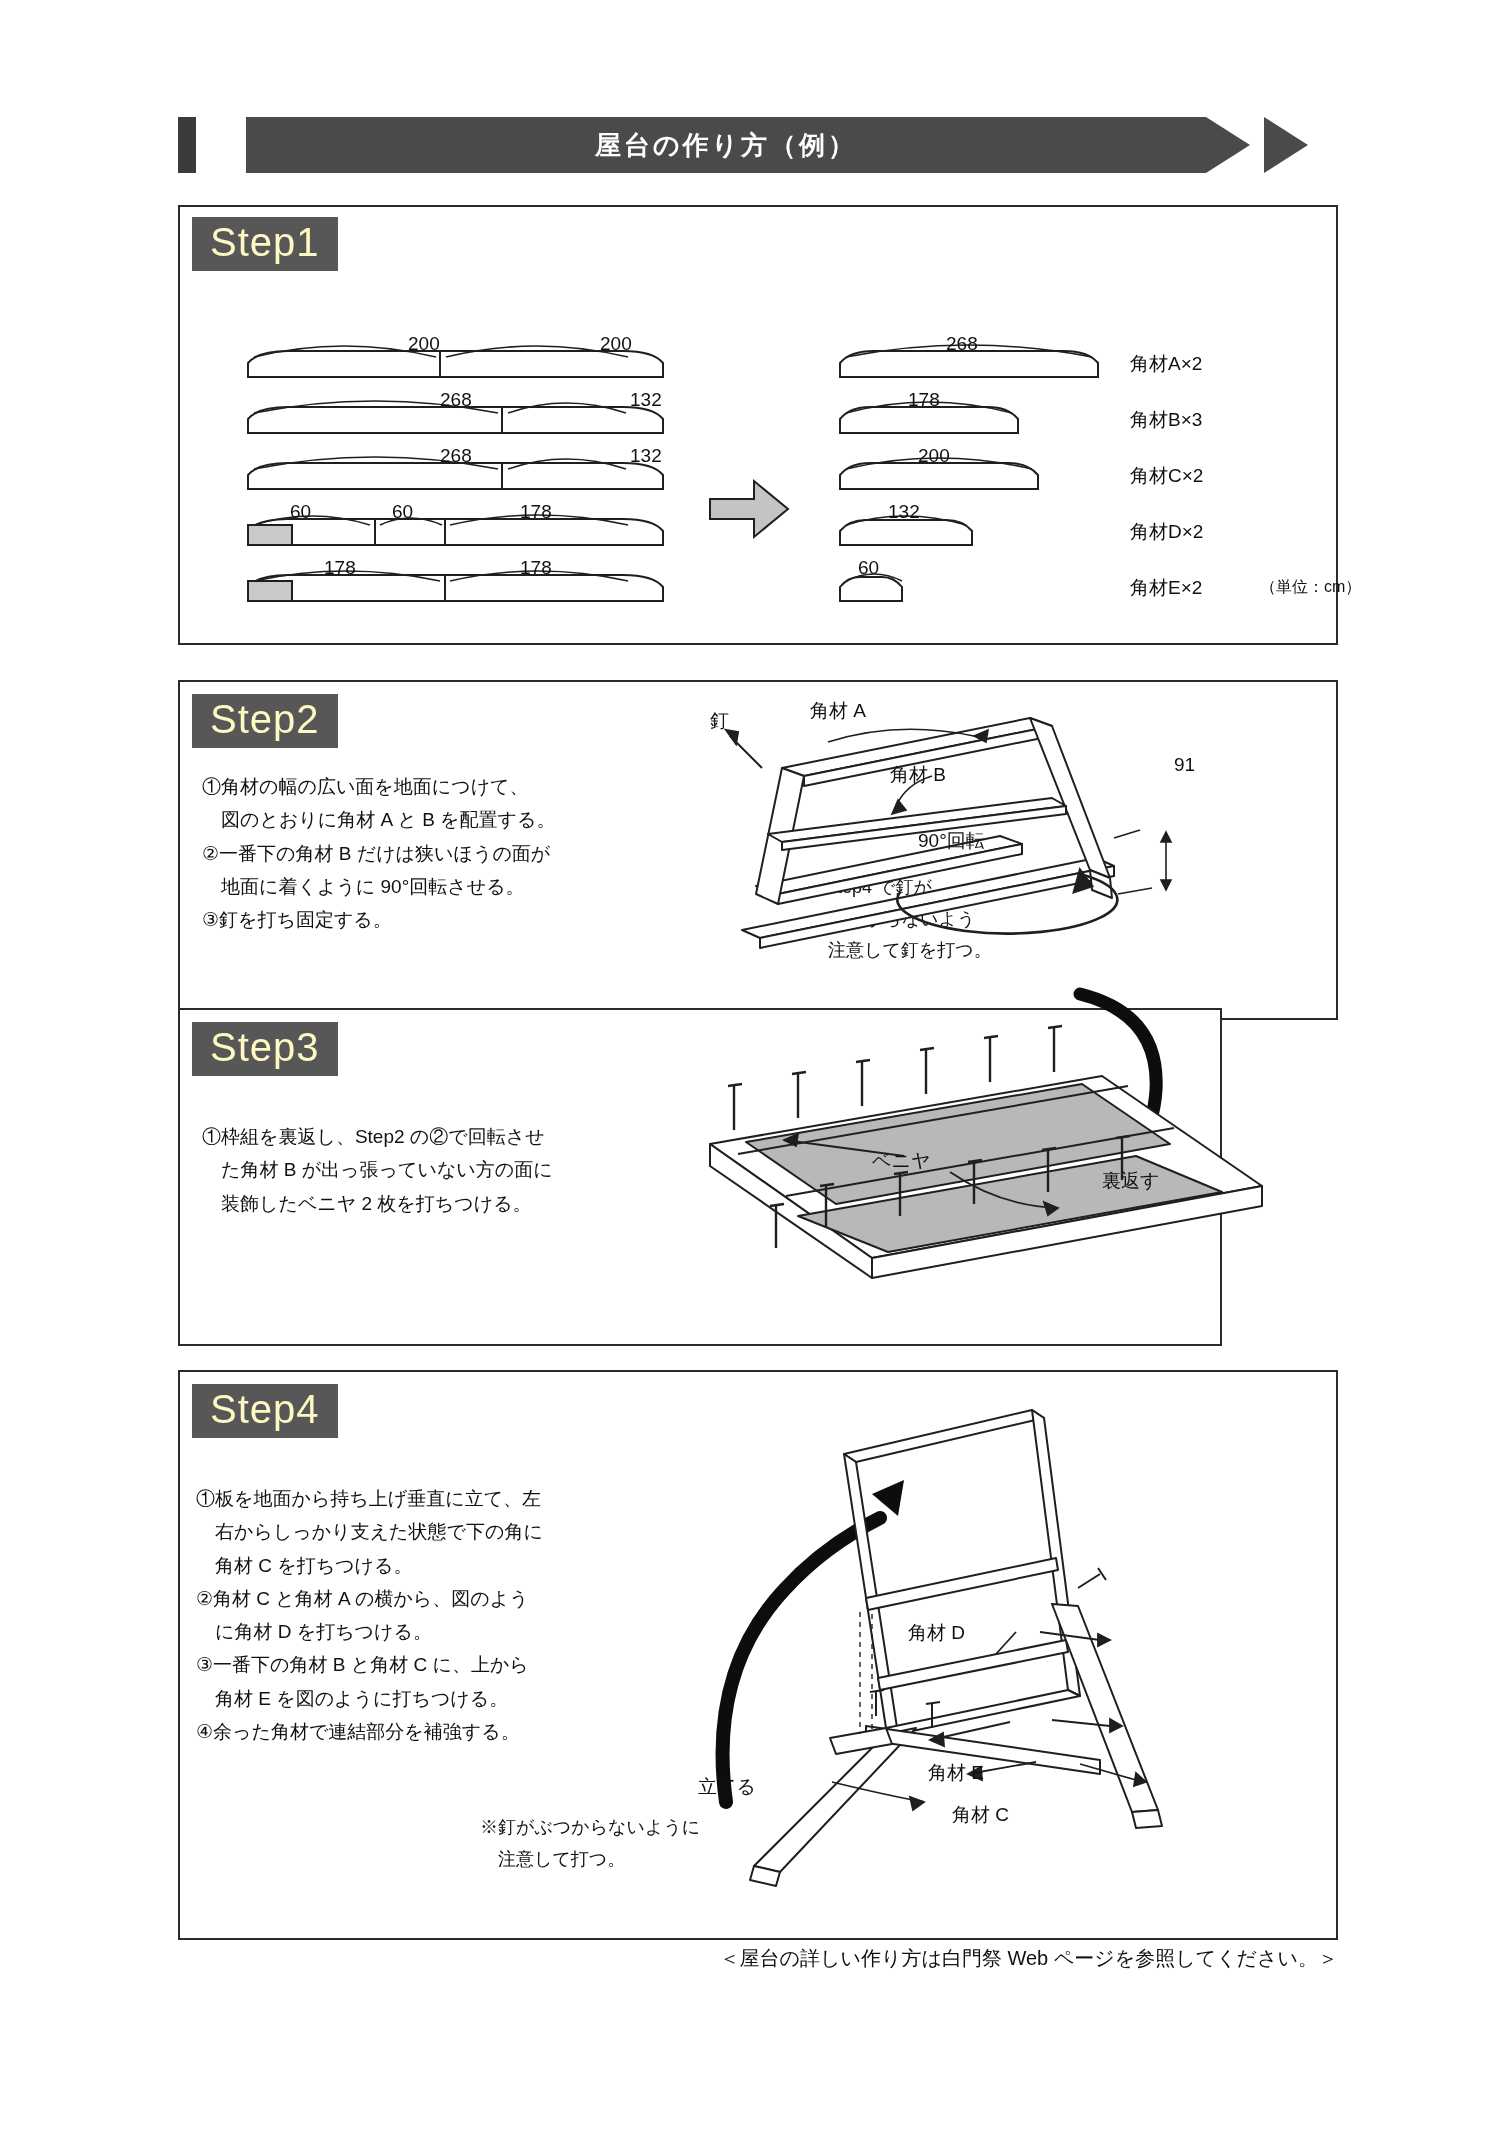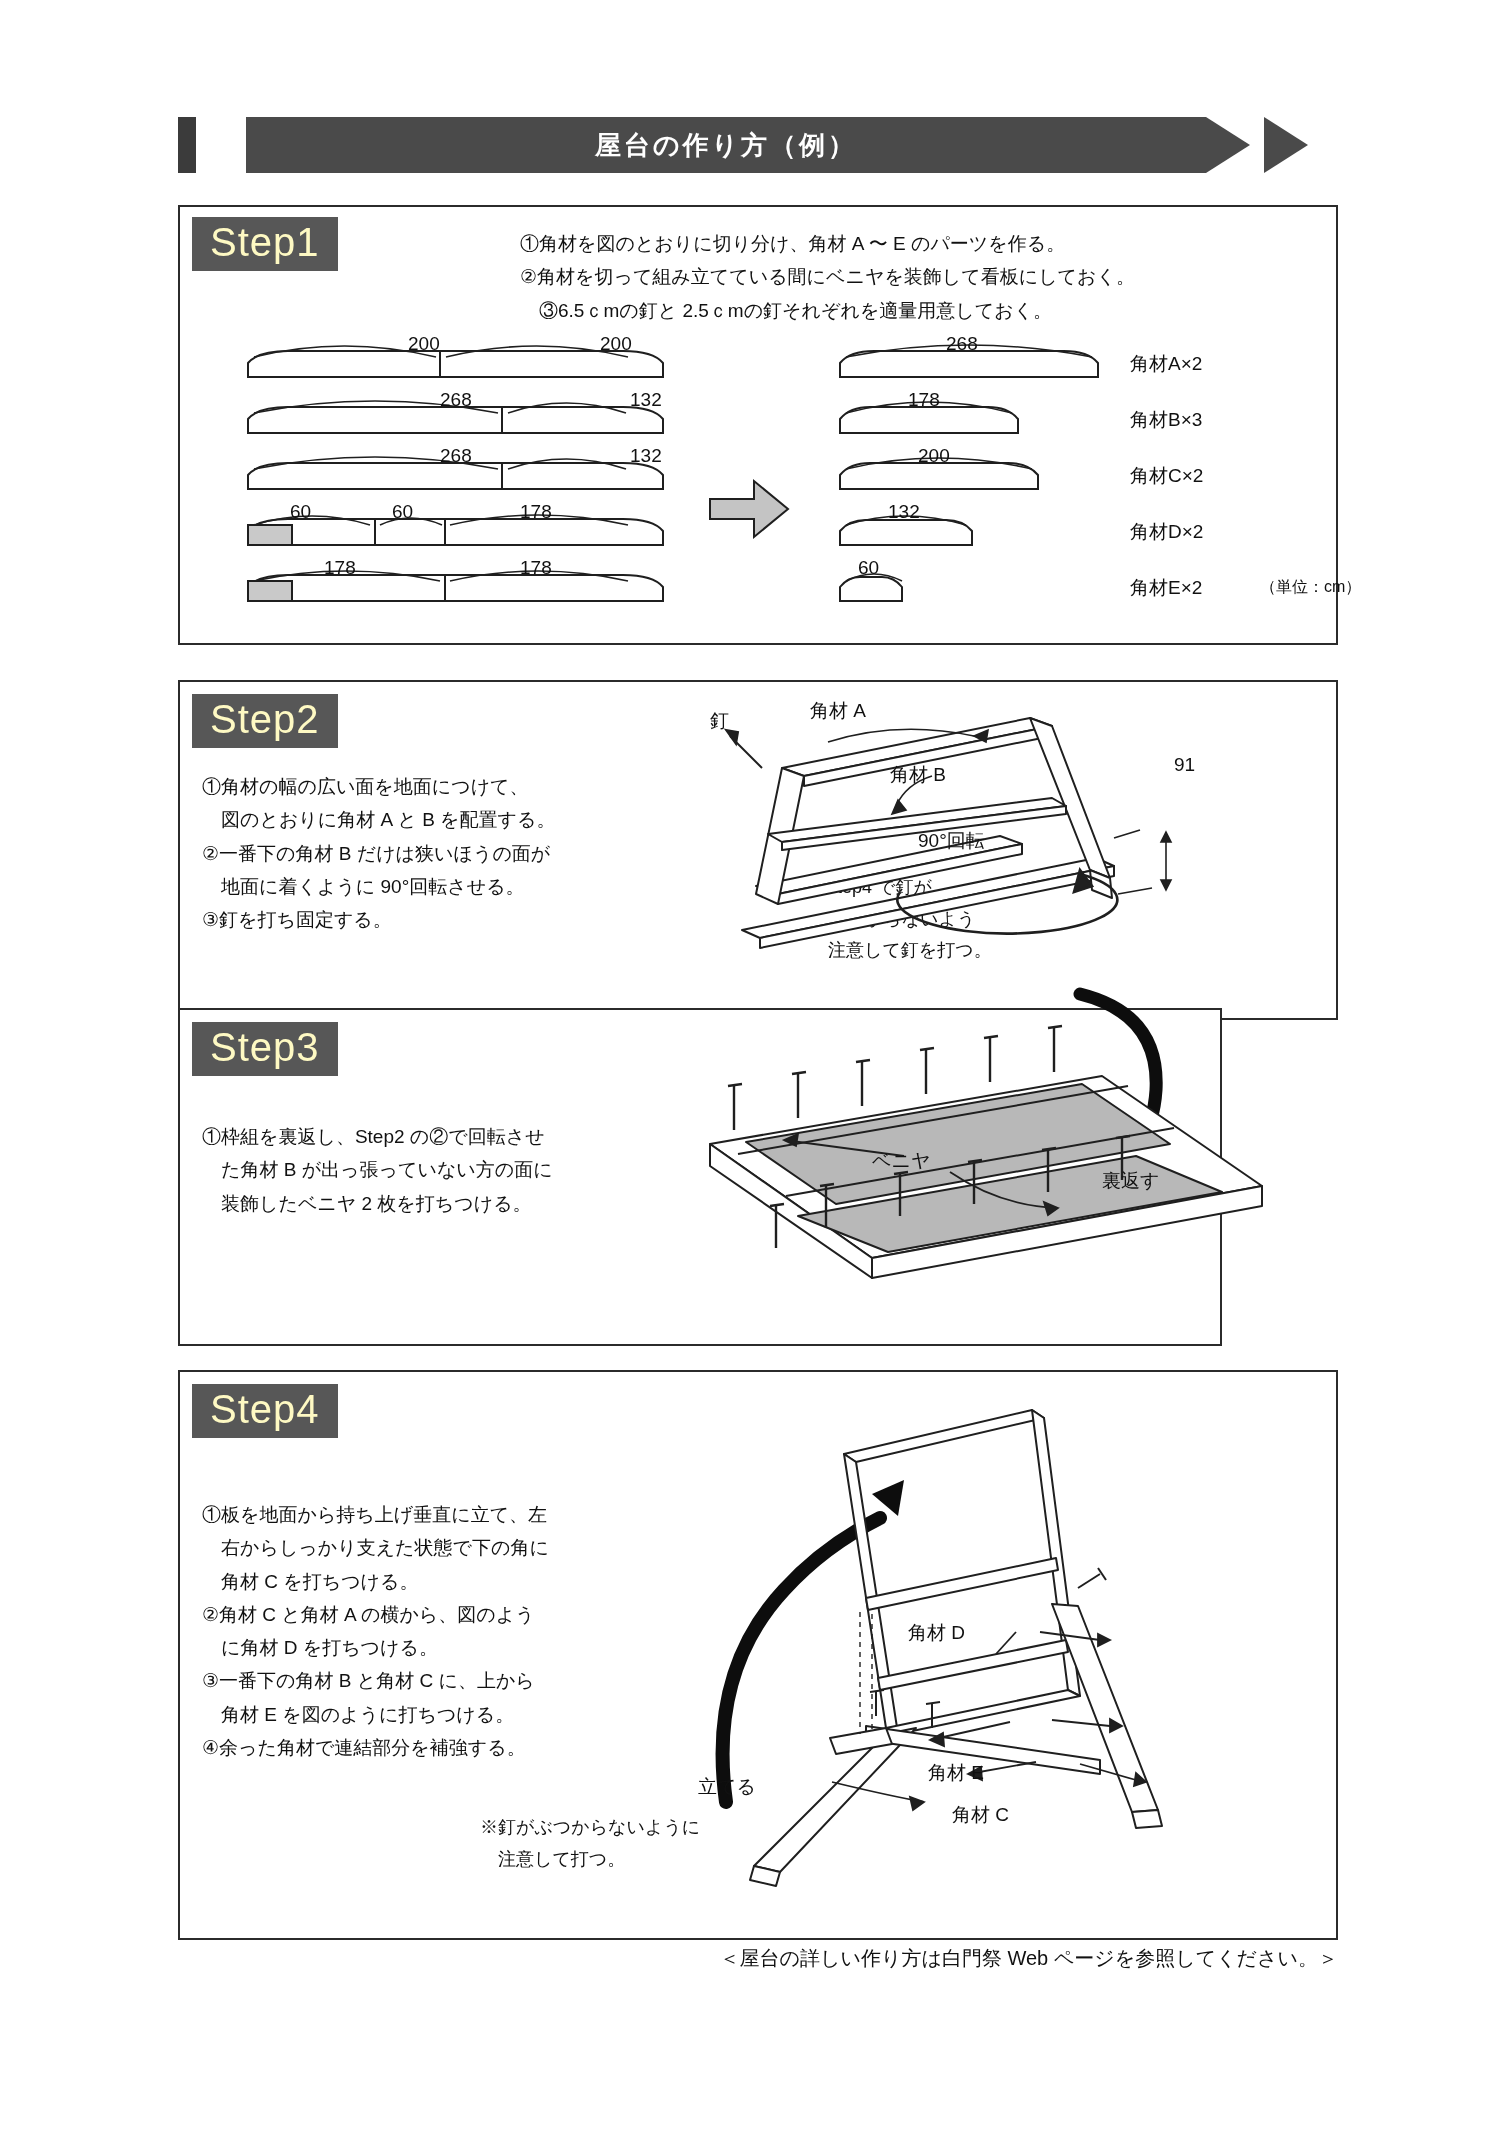--- a/index.html
+++ b/index.html
@@ -102,21 +102,21 @@
 
   
   #step2-text { left: 22px; top: 88px; width: 470px; }
   
   #step2-note { left: 630px; top: 190px; width: 260px; font-size: 18px; }
 
   
   #step3-text { left: 22px; top: 110px; width: 470px; }
 
   
-  #step4-text { left: 22px; top: 110px; width: 460px; margin-top: 16px; }
+  #step4-text { left: 16px; top: 110px; width: 460px; }
   #step4-note { left: 300px; top: 440px; width: 340px; font-size: 18px; }
 
   .footer-note {
     position: absolute;
     left: 178px;
     top: 1945px;
     width: 1160px;
     text-align: right;
     font-size: 20px;
     color: #111;
@@ -143,23 +143,20 @@
     <div class="title-tick"></div>
     <div class="title-bar">
       <div class="title-bar-text">屋台の作り方（例）</div>
     </div>
     <div class="title-arrow-1"></div>
     <div class="title-arrow-2"></div>
   </div>
 
   <div class="step-box" id="step1-box">
     <div class="step-label" id="step1-label">Step1</div>
-    <div class="body-text" id="step1-text">①角材を図のとおりに切り分け、角材 A 〜 E のパーツを作る。
-②角材を切って組み立てている間にベニヤを装飾して看板にしておく。
-　③6.5ｃmの釘と 2.5ｃmの釘それぞれを適量用意しておく。</div>
 
     <div class="diagram" style="left:60px; top:120px; width:1090px; height:300px;">
       <svg width="1090" height="300" viewBox="0 0 1090 300">
         <g fill="#ffffff" stroke="#1f1f1f" stroke-width="2">
 
           <path d="M8 36 q10 -12 40 -12 h335 q30 0 40 12 v14 h-415 z"></path>
           <line x1="200" y1="24" x2="200" y2="50"></line>
 
           <path d="M8 92 q10 -12 40 -12 h335 q30 0 40 12 v14 h-415 z"></path>
           <line x1="262" y1="80" x2="262" y2="106"></line>

